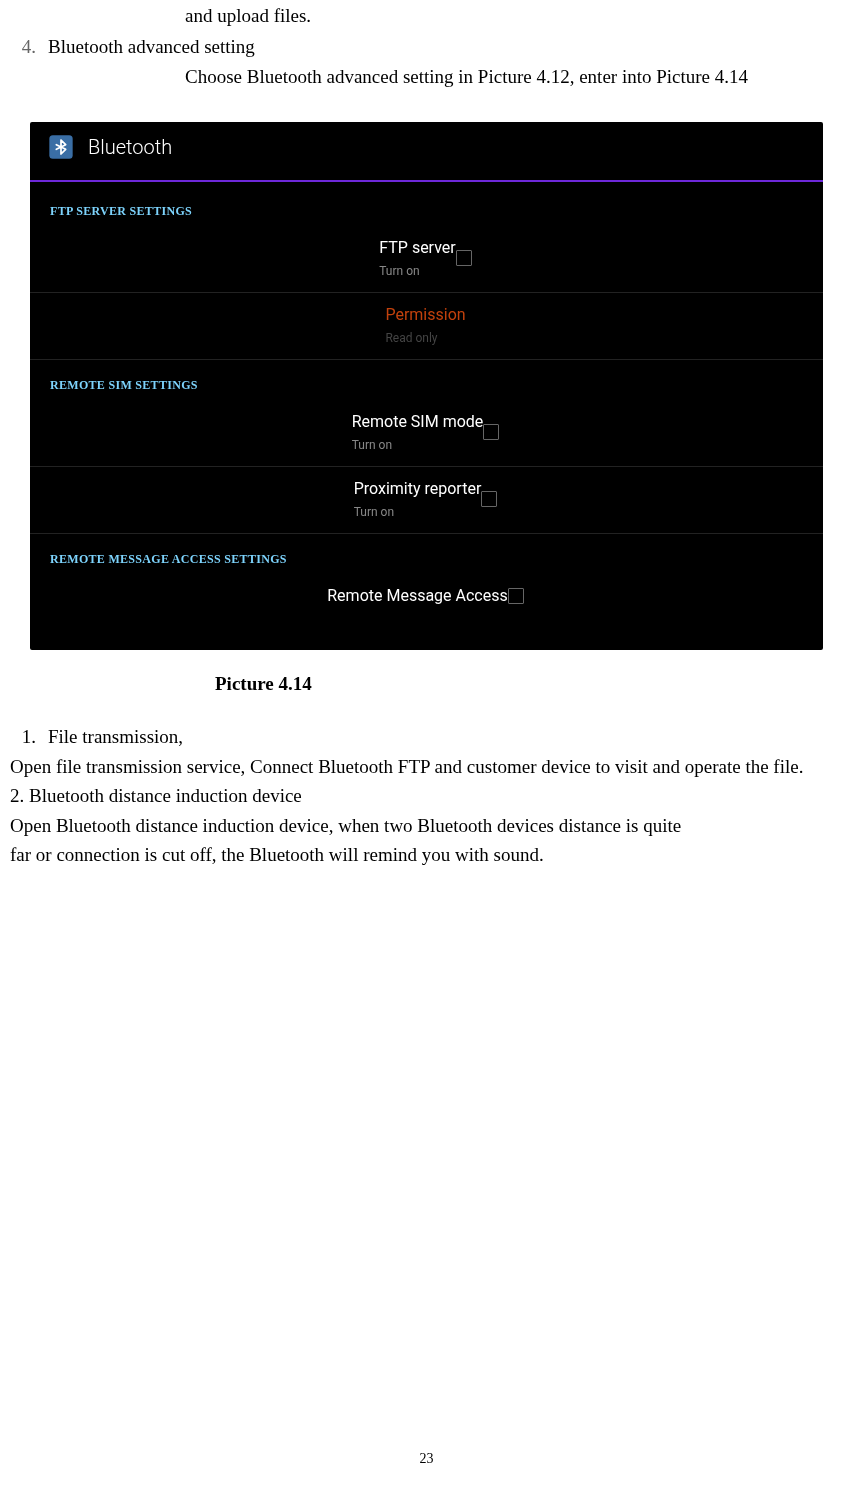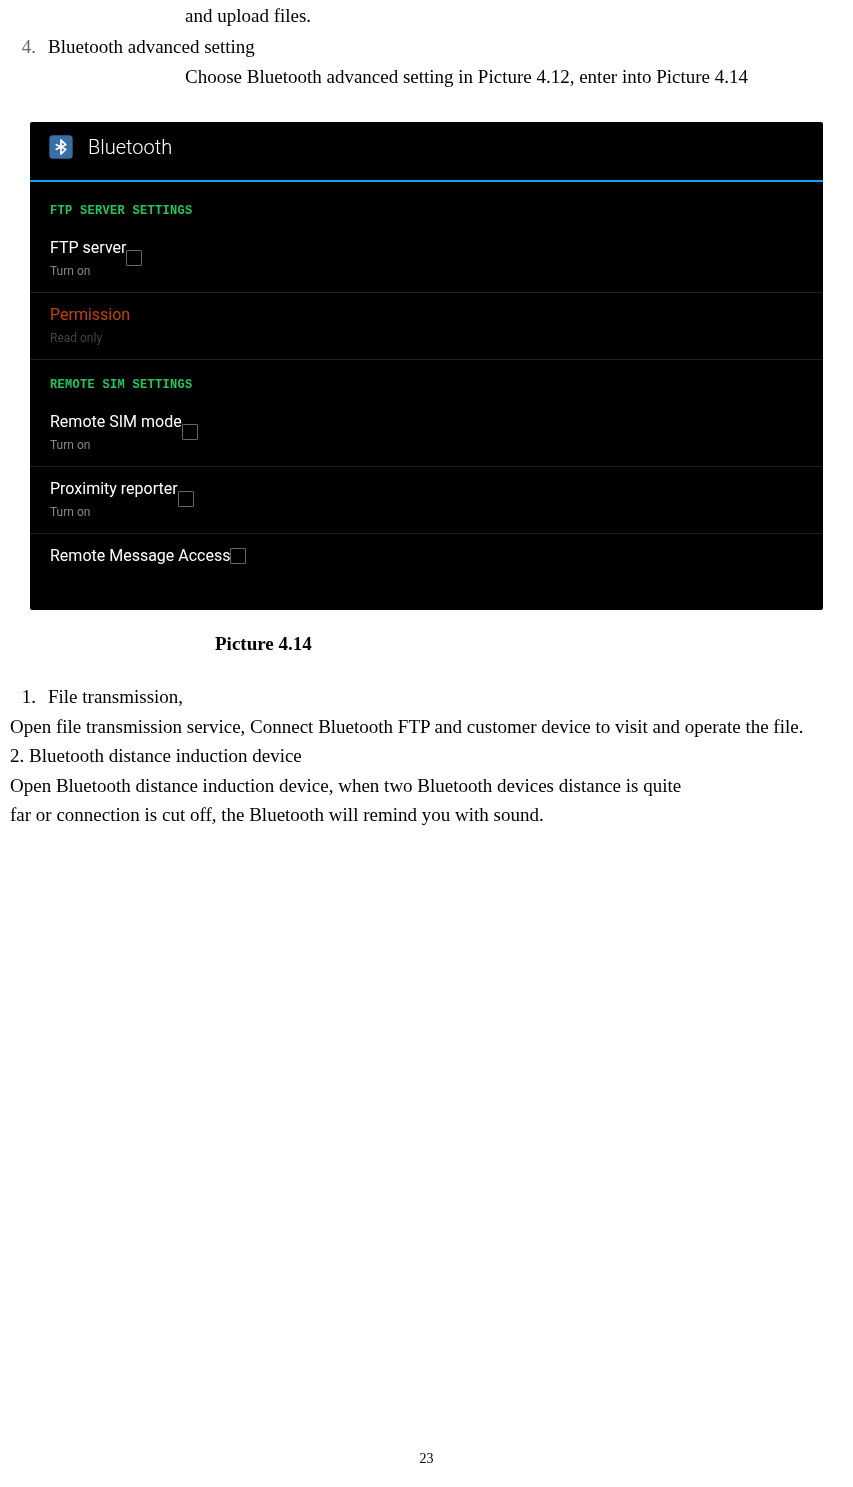--- a/index.html
+++ b/index.html
@@ -25,41 +25,41 @@
       margin: 30px 20px 20px 20px;
       background: #000;
       border-radius: 2px;
       overflow: hidden;
     }
     .ss-header {
       display: flex;
       align-items: center;
       gap: 12px;
       padding: 10px 16px 18px 16px;
-      border-bottom: 2px solid #0ea5e9;
+      border-bottom: 2px solid #6d28d9;
     }
     .bt-icon {
       width: 30px; height: 30px;
       display: flex; align-items: center; justify-content: center;
       border-radius: 4px;
     }
     .ss-title { color: #fff; font-family: Roboto, Arial, sans-serif; font-size: 20px; font-weight: 300; }
     .ss-body { padding: 4px 0 30px 0; }
     .ss-section-header {
-      color: #22c55e;
-      font-family: Liberation Mono, monospace;
+      color: #7dd3fc;
+      font-family: Liberation Serif, serif;
       font-size: 12px;
       font-weight: 700;
       letter-spacing: 0.3px;
       padding: 16px 20px 6px 20px;
     }
     .ss-row {
       display: flex;
       align-items: center;
-      justify-content: flex-start;
+      justify-content: center;
       padding: 10px 22px 12px 20px;
       border-bottom: 1px solid #222;
     }
     .ss-row:last-child { border-bottom: none; }
     .ss-row-text { display: flex; flex-direction: column; gap: 2px; }
     .ss-label { color: #fff; font-family: Roboto, Arial, sans-serif; font-size: 16px; font-weight: 400; }
     .ss-sub { color: #888; font-family: Roboto, Arial, sans-serif; font-size: 12px; }
     .ss-row.disabled .ss-label { color: #c2410c; }
     .ss-row.disabled .ss-sub { color: #444; }
     .ss-checkbox {
@@ -131,20 +131,21 @@
     </div>
 
     <div class="ss-row">
       <div class="ss-row-text">
         <span class="ss-label">Proximity reporter</span>
         <span class="ss-sub">Turn on</span>
       </div>
       <div class="ss-checkbox"></div>
     </div>
 
+    <div class="ss-section-header">REMOTE MESSAGE ACCESS SETTINGS</div>
     <div class="ss-row">
       <div class="ss-row-text">
         <span class="ss-label">Remote Message Access</span>
       </div>
       <div class="ss-checkbox"></div>
     </div>
 
   </div>
 </div>
 

